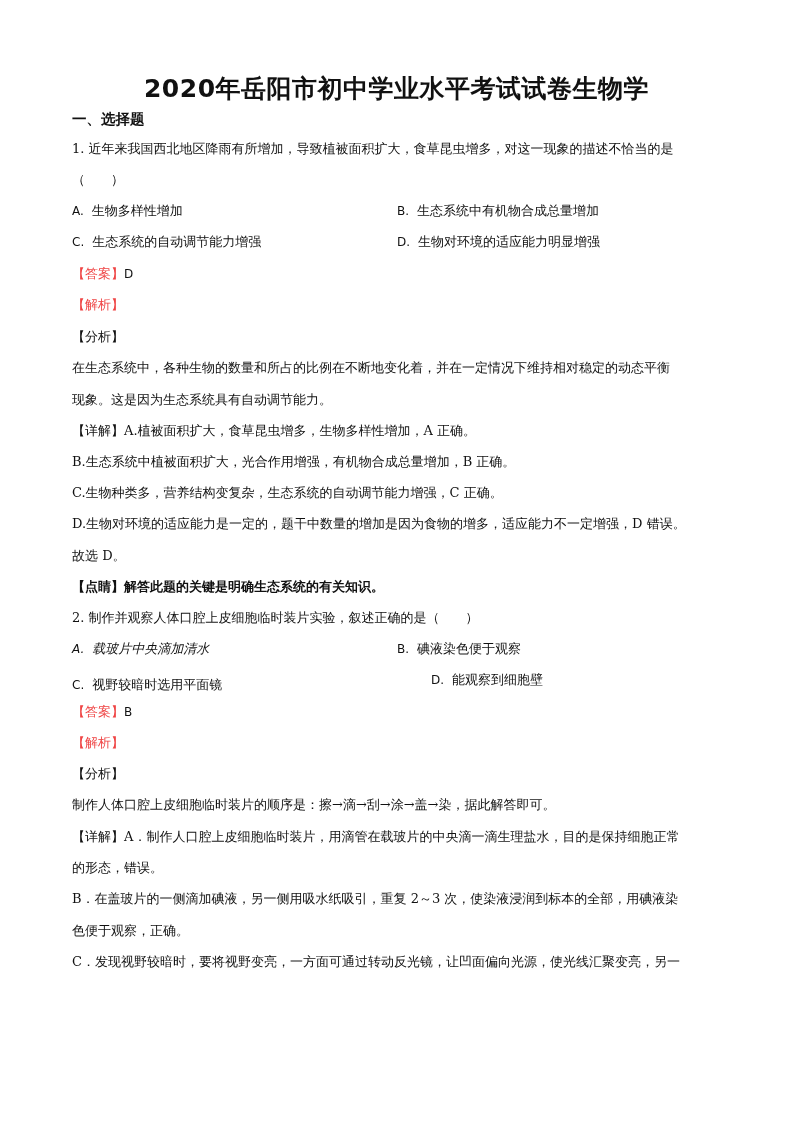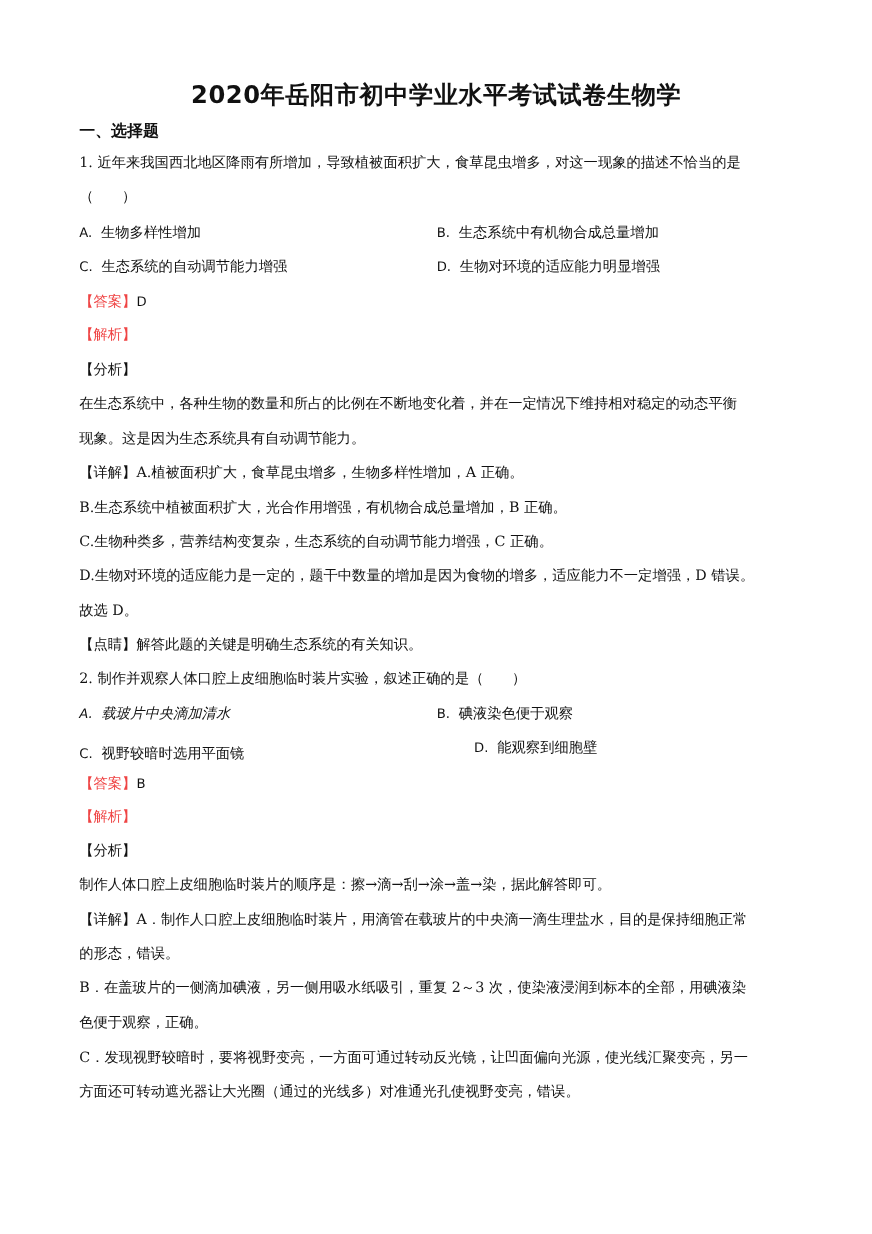--- a/index.html
+++ b/index.html
@@ -1,20 +1,20 @@
 <!DOCTYPE html>
 <html><head>
 <meta charset="utf-8">
 <style>
   html, body { margin: 0; padding: 0; background: #ffffff; }
   body { width: 793px; height: 1122px; position: relative; overflow: hidden;
          font-family: "DejaVu Serif", "Liberation Serif", serif; color: #111; }
   .page { position: absolute; left: 0; top: 0; width: 793px; height: 1122px; }
   .title { position: absolute; top: 72px; left: 0; width: 793px; text-align: center;
-           font-family: "DejaVu Sans", sans-serif; font-weight: bold; font-size: 22px; letter-spacing: 0.5px; }
+           font-family: "DejaVu Sans", sans-serif; font-weight: bold; font-size: 25px; letter-spacing: 0.5px; }
   .section { position: absolute; left: 72px; top: 110px; font-family: "DejaVu Sans", sans-serif;
              font-weight: bold; font-size: 14.5px; }
   .line { position: absolute; left: 72px; font-size: 13px; white-space: nowrap; line-height: 16px; }
   .opt { position: absolute; font-size: 13px; white-space: nowrap; line-height: 16px; }
   .opt .k { font-family: "DejaVu Sans", sans-serif; font-size: 12px; margin-right: 8px; }
   .blue { color: #ef4444; }
   .ans { font-family: "DejaVu Sans", sans-serif; font-size: 12px; color: #111; }
 </style>
 </head>
 <body>
@@ -46,21 +46,21 @@
   <div class="line" style="top:329px;">【分析】</div>
   <div class="line" style="top:360px;">在生态系统中，各种生物的数量和所占的比例在不断地变化着，并在一定情况下维持相对稳定的动态平衡</div>
   <div class="line" style="top:392px;">现象。这是因为生态系统具有自动调节能力。</div>
   <div class="line" style="top:423px;">
     <span>【详解】</span><span>A.植被面积扩大，食草昆虫增多，生物多样性增加，A 正确。</span>
   </div>
   <div class="line" style="top:454px;">B.生态系统中植被面积扩大，光合作用增强，有机物合成总量增加，B 正确。</div>
   <div class="line" style="top:485px;">C.生物种类多，营养结构变复杂，生态系统的自动调节能力增强，C 正确。</div>
   <div class="line" style="top:516px;">D.生物对环境的适应能力是一定的，题干中数量的增加是因为食物的增多，适应能力不一定增强，D 错误。</div>
   <div class="line" style="top:548px;">故选 D。</div>
-  <div class="line" style="top:579px;">
+  <div class="line" style="top:579px;font-weight:bold;">
     <span>【点睛】</span><span>解答此题的关键是明确生态系统的有关知识。</span>
   </div>
 
   <div class="line" style="top:610px;">2. 制作并观察人体口腔上皮细胞临时装片实验，叙述正确的是（　　）</div>
   <div class="opt" style="left:72px; top:641px;font-style:italic;">
     <span class="k">A.</span><span>载玻片中央滴加清水</span>
   </div>
   <div class="opt" style="left:397px; top:641px;">
     <span class="k">B.</span><span>碘液染色便于观察</span>
   </div>
@@ -77,14 +77,13 @@
   <div class="line blue" style="top:735px;">【解析】</div>
   <div class="line" style="top:766px;">【分析】</div>
   <div class="line" style="top:797px;">制作人体口腔上皮细胞临时装片的顺序是：擦→滴→刮→涂→盖→染，据此解答即可。</div>
   <div class="line" style="top:829px;">
     <span>【详解】</span><span>A．制作人口腔上皮细胞临时装片，用滴管在载玻片的中央滴一滴生理盐水，目的是保持细胞正常</span>
   </div>
   <div class="line" style="top:860px;">的形态，错误。</div>
   <div class="line" style="top:891px;">B．在盖玻片的一侧滴加碘液，另一侧用吸水纸吸引，重复 2～3 次，使染液浸润到标本的全部，用碘液染</div>
   <div class="line" style="top:923px;">色便于观察，正确。</div>
   <div class="line" style="top:954px;">C．发现视野较暗时，要将视野变亮，一方面可通过转动反光镜，让凹面偏向光源，使光线汇聚变亮，另一</div>
-  <div class="line" style="top:985px;">方面还可转动遮光器让大光圈（通过的光线多）对准通光孔使视野变亮，错误。</div>
 </div>
 
 </body></html>

